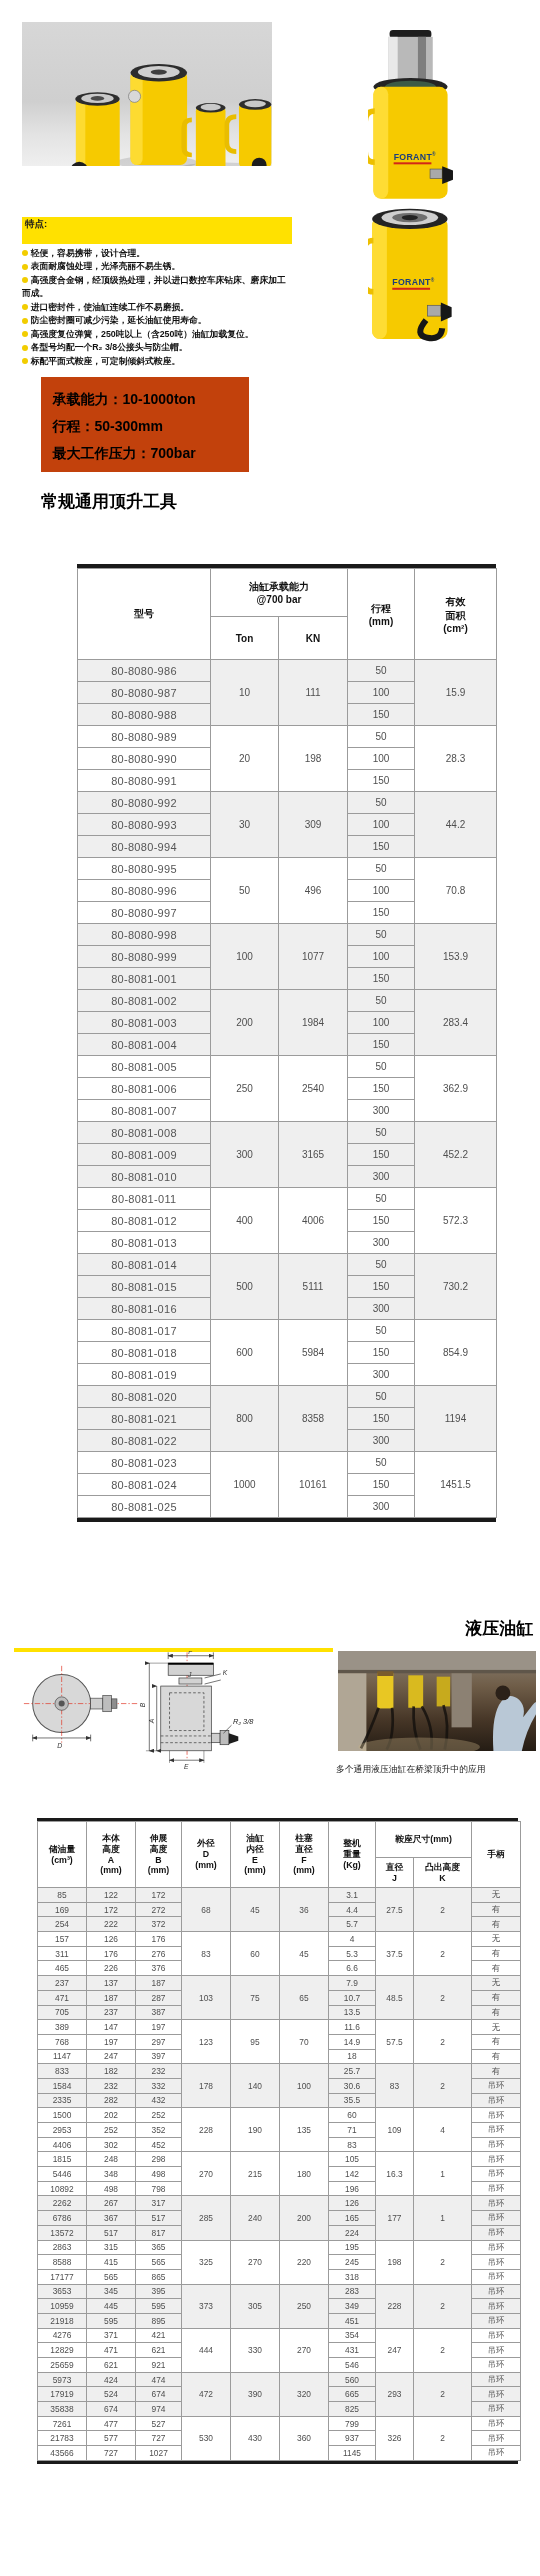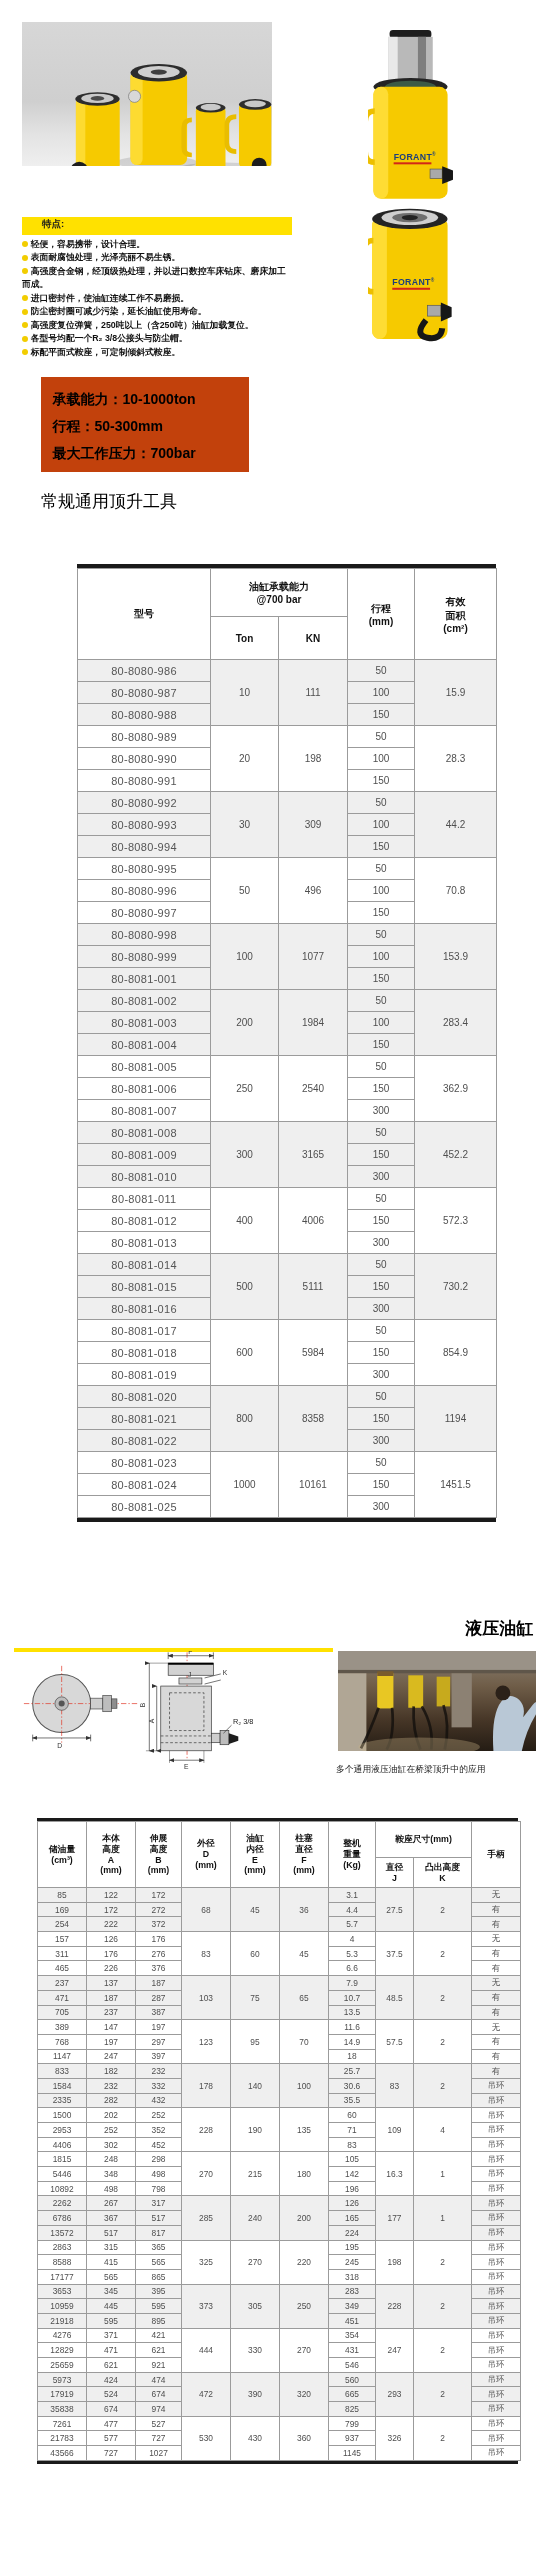--- a/index.html
+++ b/index.html
@@ -6,34 +6,34 @@
   .page{position:relative;width:540px;height:2576px;background:#fff;overflow:hidden;
         font-family:"Liberation Sans","DejaVu Sans",sans-serif;color:#1a1a1a;}
 
   
   .left-photo{position:absolute;left:22px;top:21.6px;width:250px;height:144px;
       background:linear-gradient(180deg,#d7d7d7 0%,#cfcfcf 55%,#e3e3e3 78%,#efefef 100%);}
   .right-photo{position:absolute;left:368px;top:2.7px;width:172px;height:351px;background:#fff;}
 
   
   .features{position:absolute;left:22px;top:217px;width:270px;}
-  .features-header{background:#ffe100;height:18px;line-height:13px;padding-left:20px;
+  .features-header{background:#ffe100;height:27px;line-height:13px;padding-left:3px;
       font-weight:700;font-size:9.5px;}
   .features-list{margin:2.7px 0 0 0;padding:0;list-style:none;}
   .features-list li{font-size:8.8px;font-weight:600;line-height:13.5px;color:#111;}
   .dot{display:inline-block;width:6px;height:6px;border-radius:50%;background:#f2cd00;
       margin-right:2.7px;vertical-align:middle;}
 
   
   .capacity-box{position:absolute;left:41px;top:377px;width:208px;height:95px;
       background:#c2410c;box-sizing:border-box;padding:8.8px 0 0 11.5px;}
   .capacity-box div{font-size:14px;font-weight:700;line-height:27px;color:#000;}
 
   
-  .section1-title{position:absolute;left:41px;top:490px;font-size:17px;font-weight:400;color:#000;}
+  .section1-title{position:absolute;left:41px;top:490px;font-size:17px;font-weight:700;color:#000;}
   .section2-title{position:absolute;right:6.8px;top:1617px;font-size:17px;font-weight:700;color:#000;}
   .yellow-divider{position:absolute;left:13.5px;top:1648px;width:319px;height:4px;background:#ffe100;}
 
   
   table{border-collapse:collapse;table-layout:fixed;}
   td,th{border:1.4px solid #9b9b9b;text-align:center;vertical-align:middle;
       white-space:pre-line;overflow:hidden;}
   th{background:#fff;color:#111;font-weight:700;margin-left:18px;}
   tr.shaded td{background:#efefef;}
   tr.plain td{background:#ffffff;}
@@ -51,21 +51,21 @@
   .t2-wrap{position:absolute;left:37px;top:1818px;width:481px;
       border-top:3.4px solid #1a1a1a;border-bottom:3.4px solid #1a1a1a;}
   .t2{width:481px;}
   .t2 th{font-size:8.8px;line-height:10.8px;}
   .t2 td{font-size:8.4px;color:#4f4f4f;}
   .t2 tr.data-row{height:14.7px;margin-left:28px;}
   .t2 tr.h-top{height:36px;}
   .t2 tr.h-sub{height:30px;}
 
   
-  .drawing{position:absolute;left:17px;top:1651px;}
+  .drawing{position:absolute;left:17px;top:1651px;font-style:italic;}
   .app-photo{position:absolute;left:338px;top:1651px;width:198px;height:100px;overflow:hidden;}
   .photo-caption{position:absolute;left:336px;top:1752px;font-size:8.8px;font-weight:400;color:#222;margin-top:12px;}
 
   .dim-text{font-size:10px;fill:#333;font-family:"Liberation Sans",sans-serif;}
   .thread-text{font-size:11px;fill:#222;font-family:"Liberation Sans",sans-serif;}
 
   
   .logo-text{font-weight:700;fill:#1c3f7a;font-size:13px;letter-spacing:.5px;
       font-family:"Liberation Sans",sans-serif;}
 </style>

